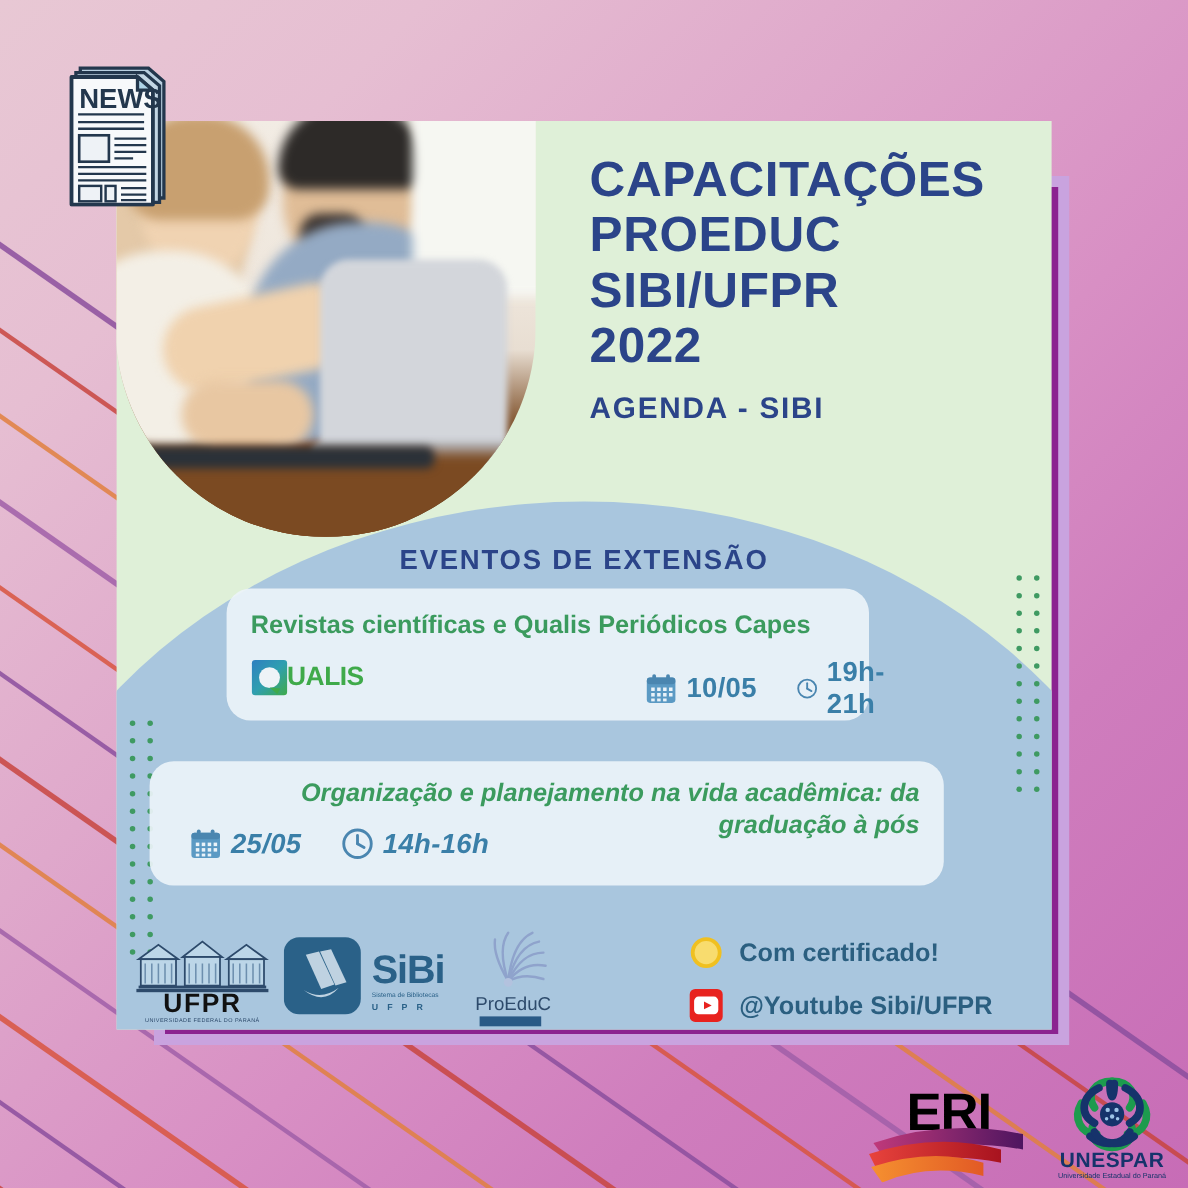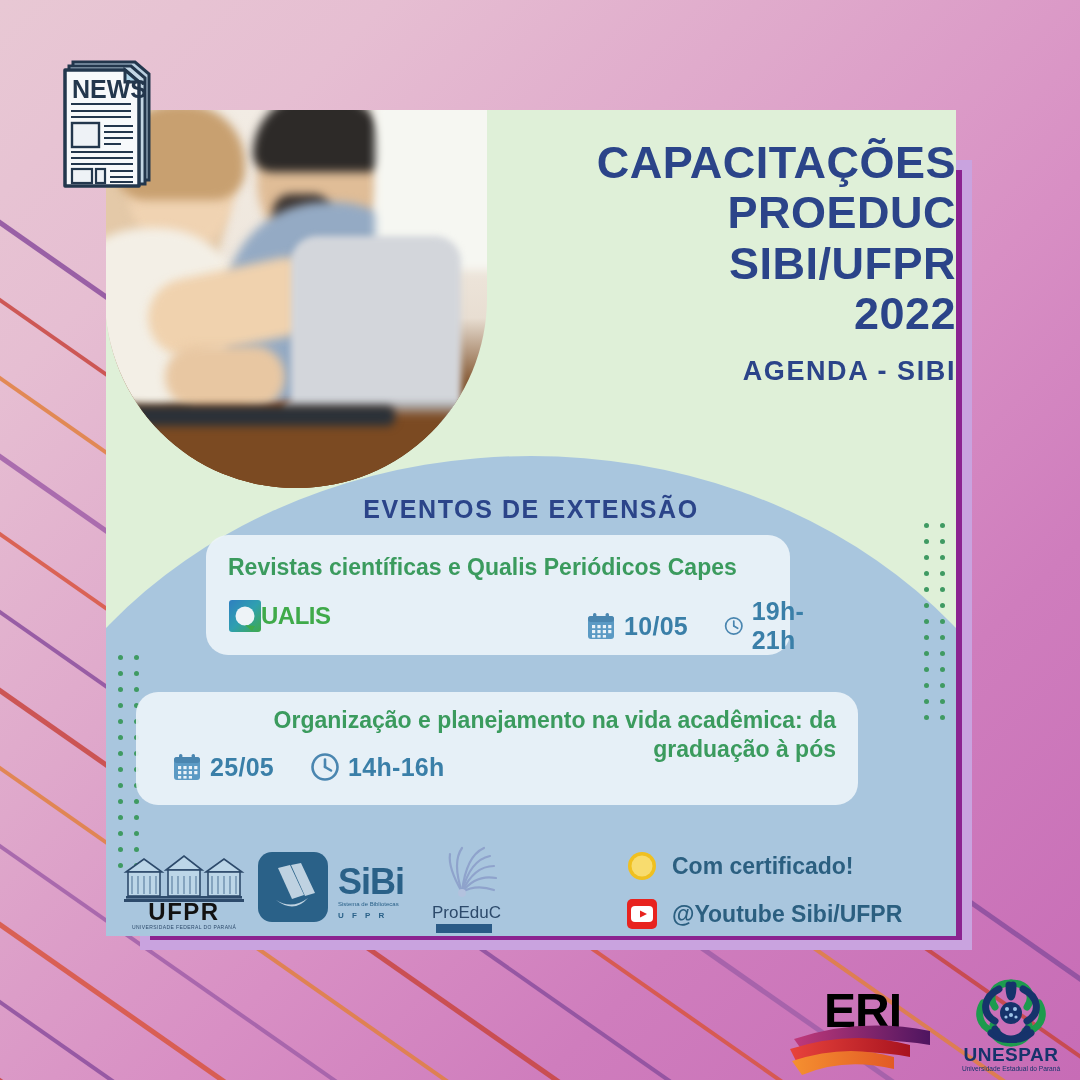--- a/index.html
+++ b/index.html
@@ -74,42 +74,42 @@
   }
 
   
   .dots{position:absolute;z-index:14;}
   .dotcol{position:absolute;top:0;width:5px;}
   .dot{width:5px;height:5px;border-radius:50%;background:#3f9a62;margin-bottom:11px;}
 
   
   #title-block{
     position:absolute;left:430px;top:28px;width:420px;z-index:20;
-    text-align:right;color:#2b4489;
+    text-align:left;color:#2b4489;
   }
   .tline{
     font-weight:bold;font-size:45px;line-height:1.12;letter-spacing:.5px;
   }
   #agenda{
     margin-top:16px;font-size:27px;font-weight:bold;letter-spacing:1.6px;color:#2b4489;
   }
 
   #section-title{
     position:absolute;left:0;top:385px;width:850px;text-align:center;z-index:20;
     color:#2b4489;font-size:25px;font-weight:bold;letter-spacing:1.6px;
   }
 
   
   .event-card{
     position:absolute;z-index:20;
     background:rgba(236,243,249,.92);
     border-radius:22px;
   }
   #event-card-0{left:100px;top:425px;width:584px;height:120px;}
-  #event-card-1{left:30px;top:582px;width:722px;height:113px;}
+  #event-card-1{left:30px;top:582px;width:722px;height:113px;font-style:italic;}
 
   .ev-title{
     position:absolute;left:0;right:0;
     color:#3b9b5e;font-size:23px;font-weight:600;line-height:1.25;
   }
   #ev0-title{left:22px;right:20px;top:18px;text-align:left;}
   #ev1-title{left:40px;right:22px;top:14px;text-align:right;}
 
   .meta-row{position:absolute;display:flex;align-items:center;gap:10px;color:#3a7fa8;}
   #ev0-logo{position:absolute;left:22px;top:64px;display:flex;align-items:center;}

